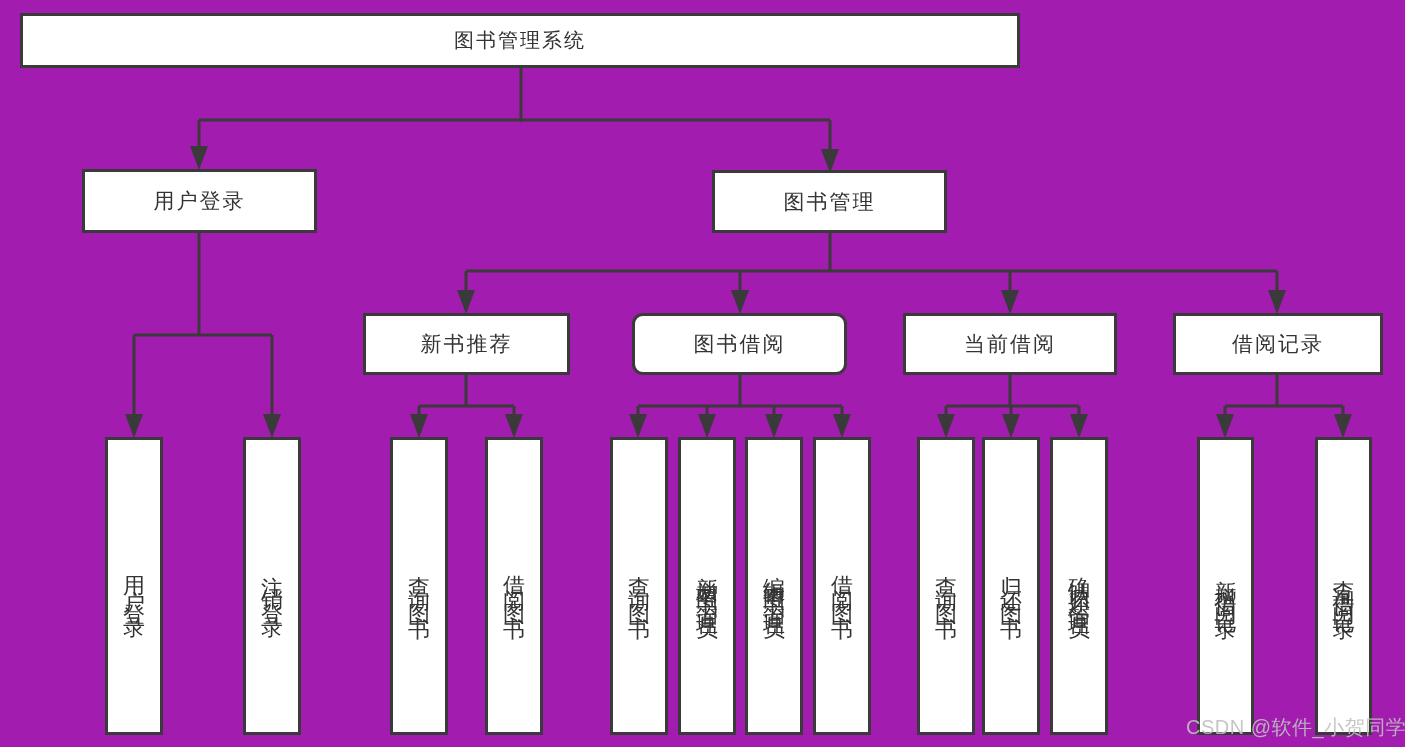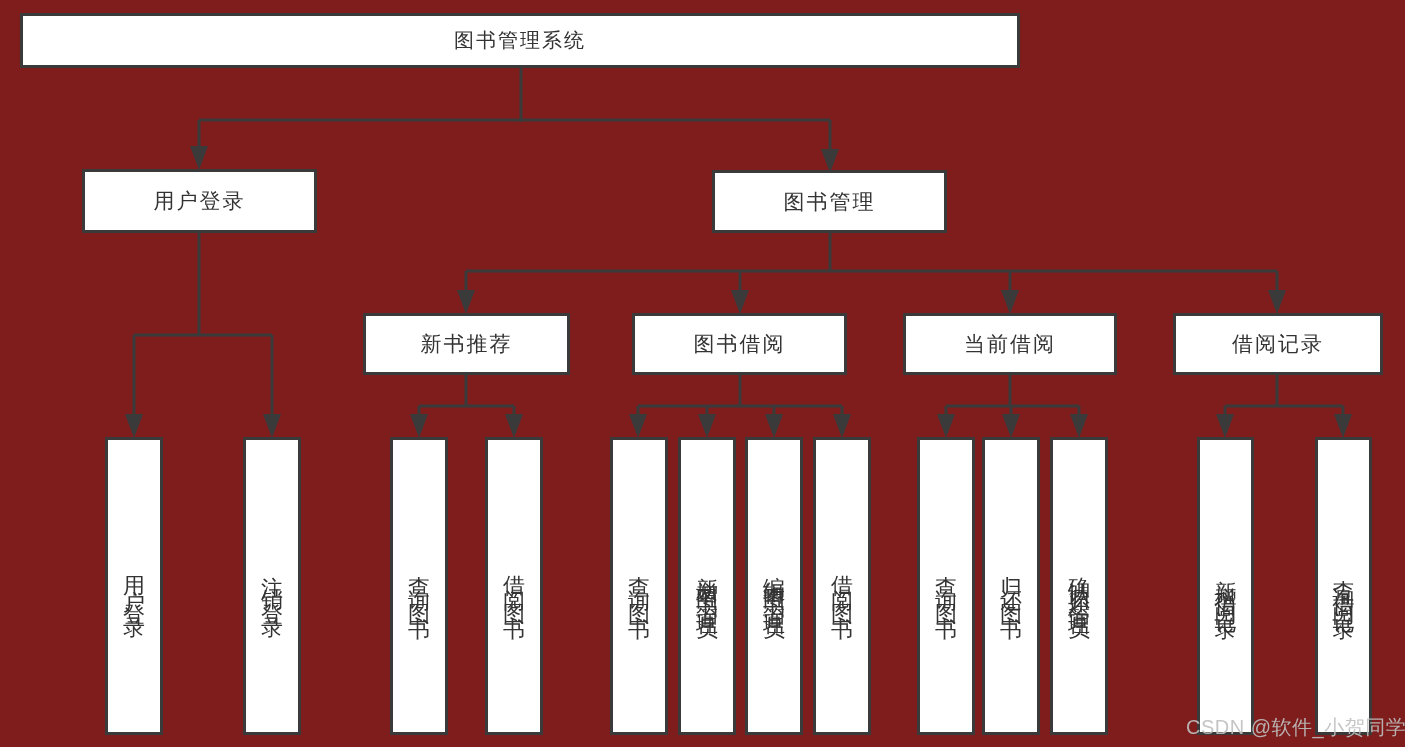--- a/index.html
+++ b/index.html
@@ -6,21 +6,21 @@
   body {
     width: 1405px; height: 747px;
     background: #ffffff;
     font-family: "Liberation Sans", sans-serif;
     color: #333333;
     overflow: hidden;
   }
   .canvas {
     position: relative;
     width: 1405px; height: 747px;
-    background: #7f1d1d;
+    background: #a21caf;
   }
   svg.connectors {
     position: absolute; left: 0; top: 0;
     width: 1405px; height: 747px;
     z-index: 0;
   }
   .node {
     position: absolute;
     box-sizing: border-box;
     background: #ffffff;
@@ -45,21 +45,21 @@
     line-height: 1;
     white-space: nowrap;
   }
   .vlabel.mid  { letter-spacing: 8px; }
   .vlabel.long { letter-spacing: 6px; }
   
   .root-box          { left: 20px;   top: 13px;  width: 1000px; height: 55px; }
   .n-user-login      { left: 82px;   top: 169px; width: 235px;  height: 64px; }
   .n-book-mgmt       { left: 712px;  top: 170px; width: 235px;  height: 63px; }
   .n-new-book        { left: 363px;  top: 313px; width: 207px;  height: 62px; }
-  .n-book-borrow     { left: 632px;  top: 313px; width: 215px;  height: 62px; }
+  .n-book-borrow     { left: 632px;  top: 313px; width: 215px;  height: 62px; border-radius: 11px; }
   .n-cur-borrow      { left: 903px;  top: 313px; width: 214px;  height: 62px; text-align: center; }
   .n-borrow-rec      { left: 1173px; top: 313px; width: 210px;  height: 62px; }
   .leaf              { top: 437px; width: 58px; height: 298px; }
   .l-user-login      { left: 105px; }
   .l-logout          { left: 243px; }
   .l-nbr-query       { left: 390px; }
   .l-nbr-borrow      { left: 485px; }
   .l-bb-query        { left: 610px; }
   .l-bb-add          { left: 678px; }
   .l-bb-edit         { left: 745px; }

